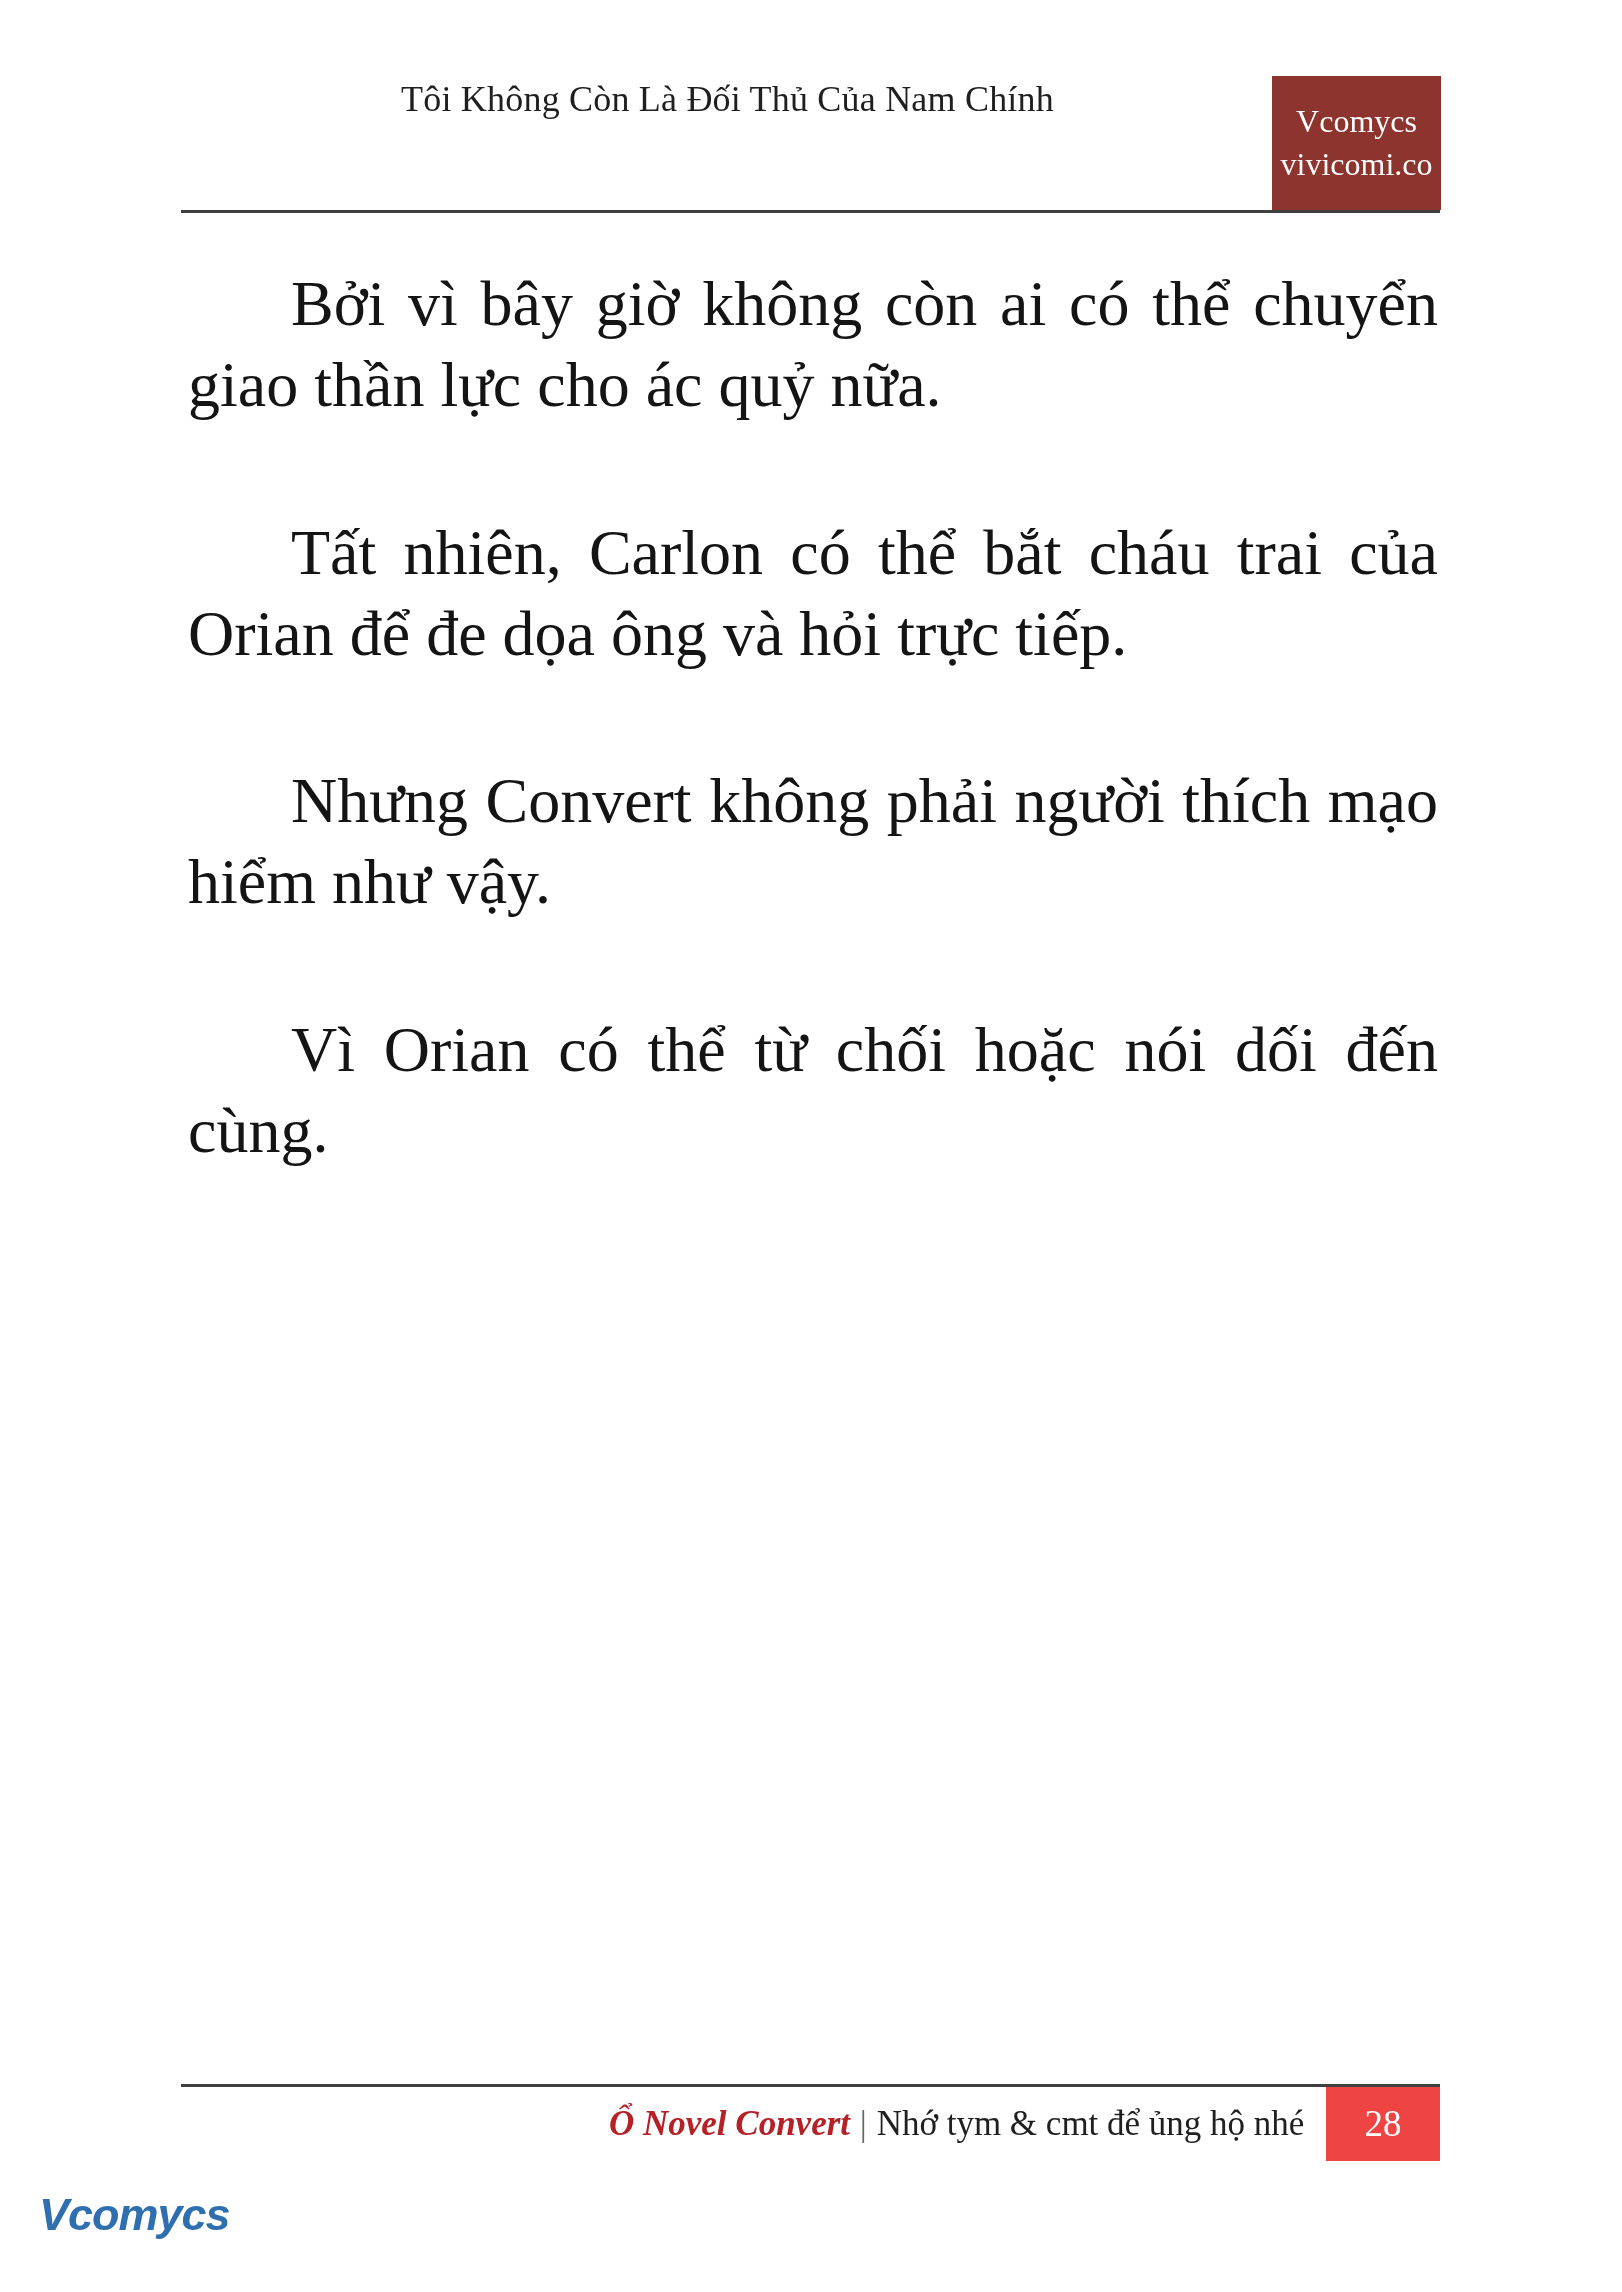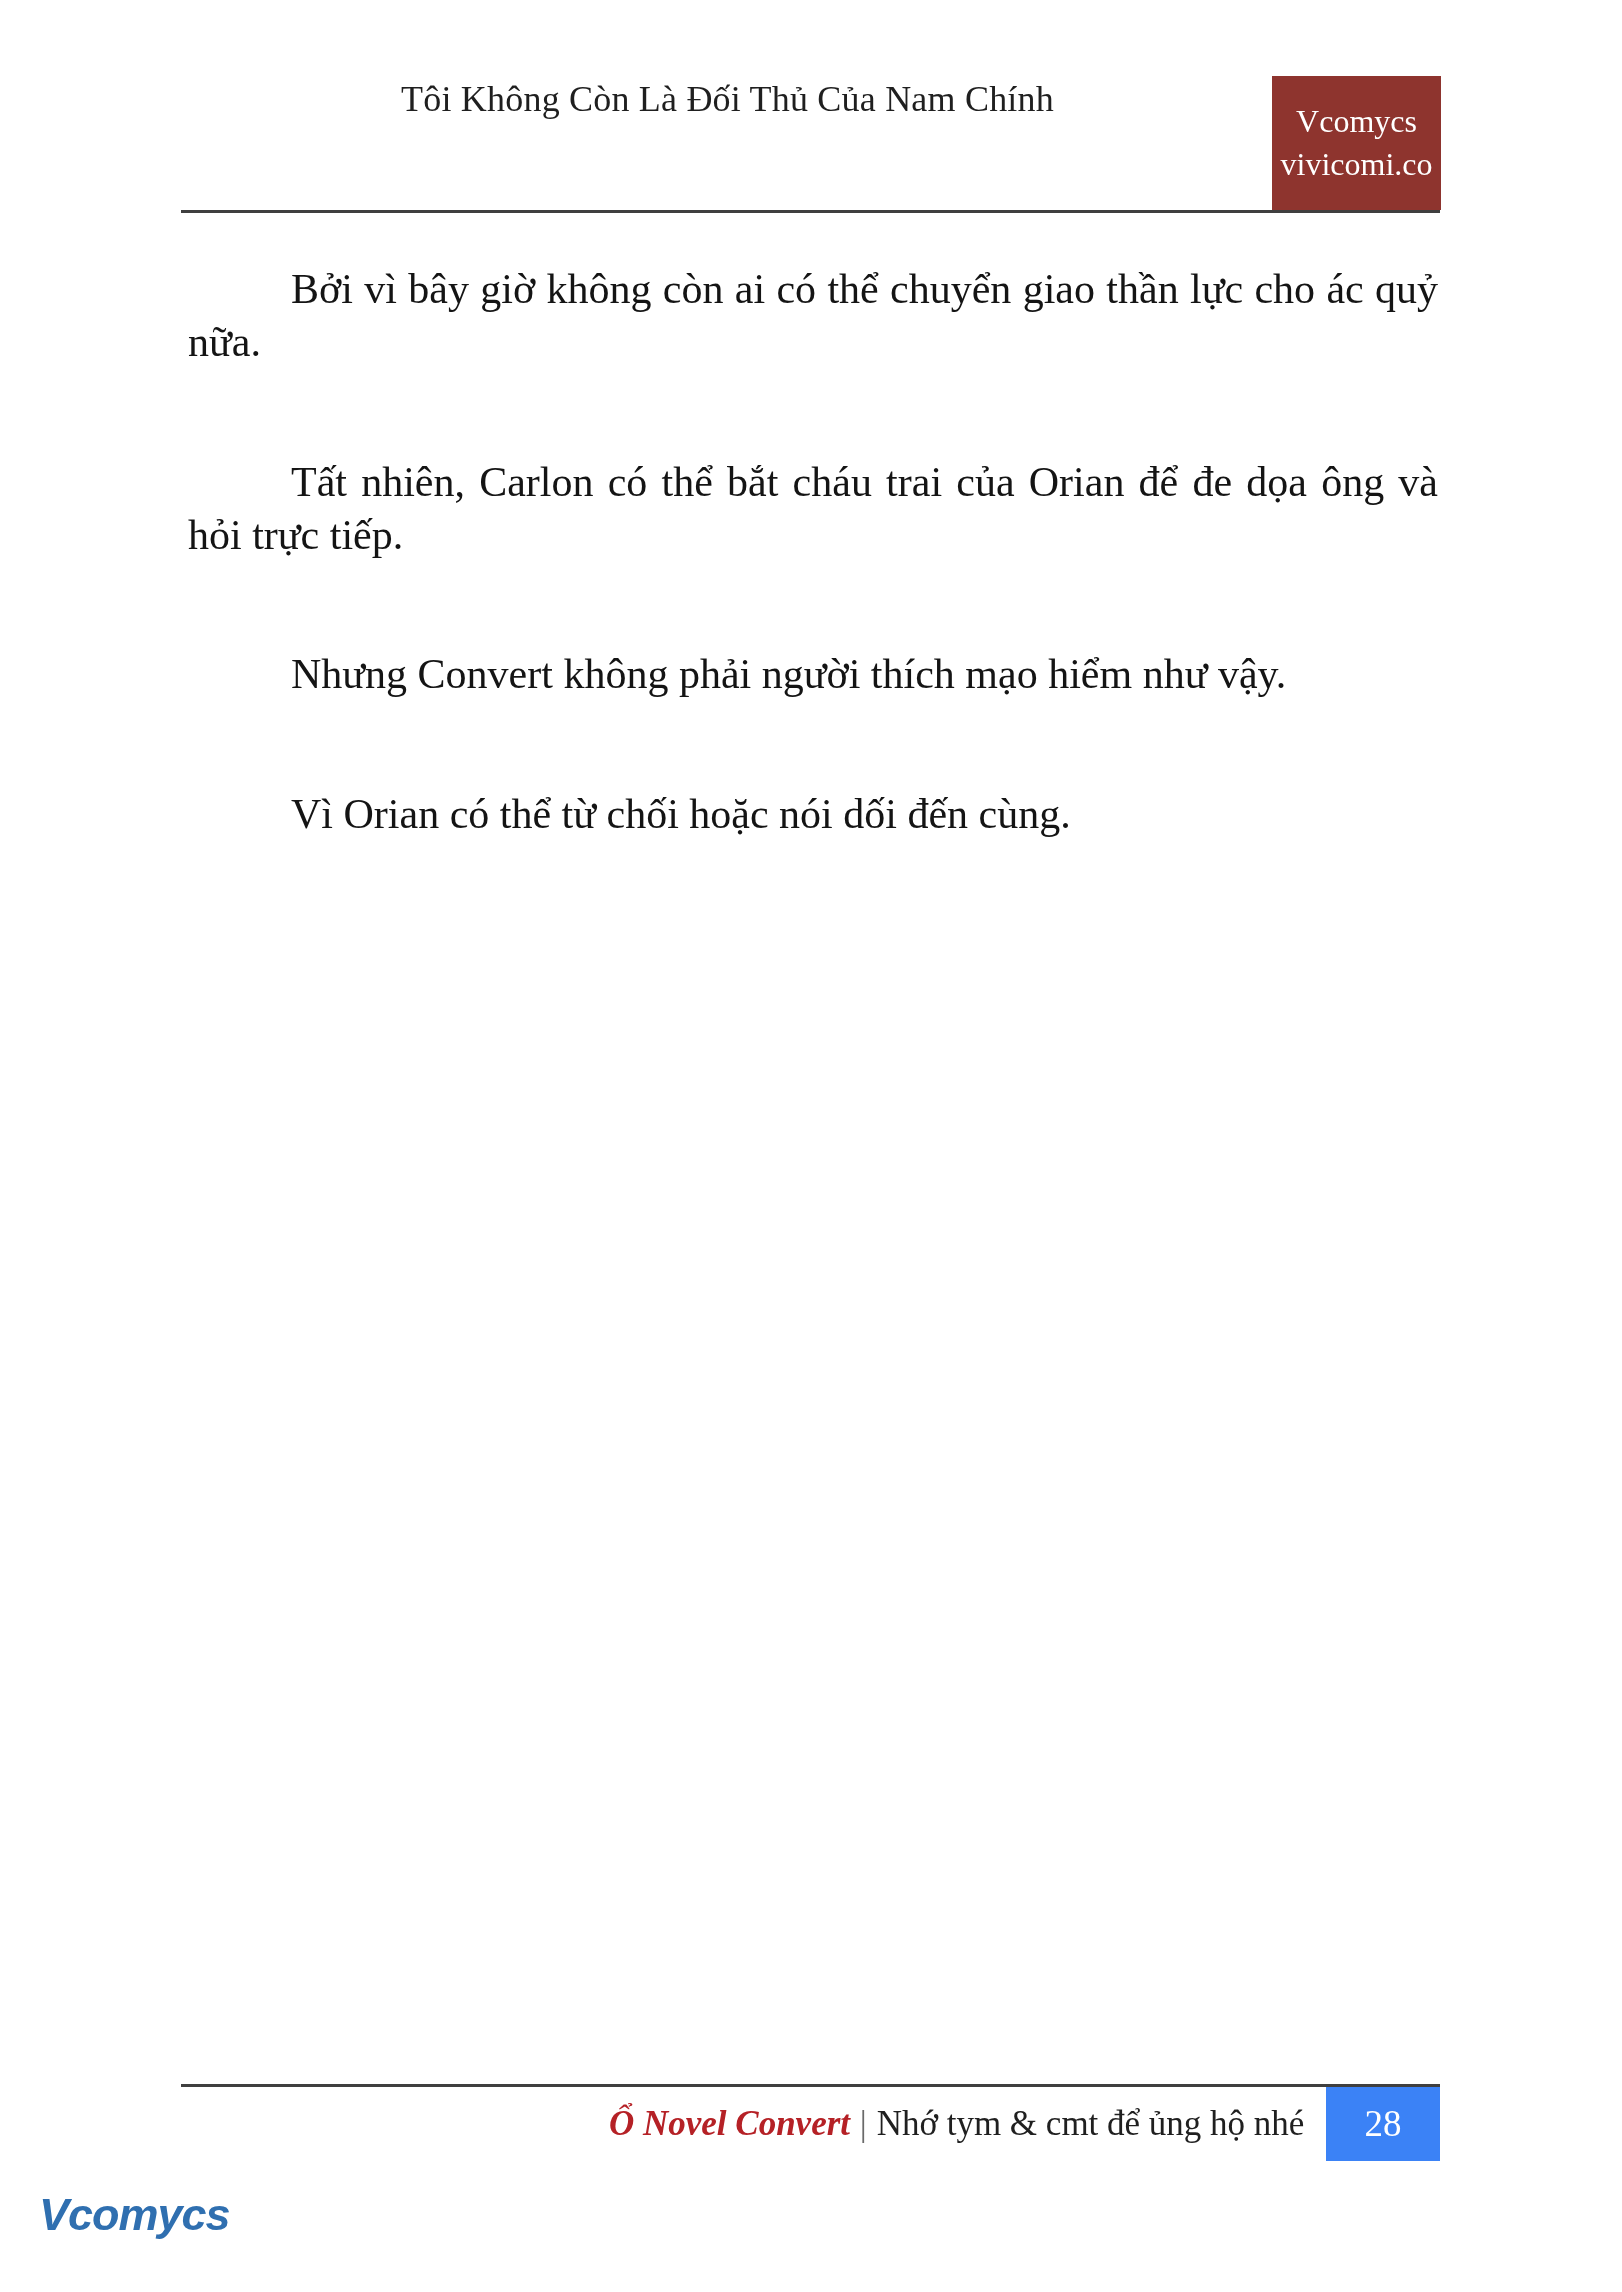--- a/index.html
+++ b/index.html
@@ -74,21 +74,21 @@
 
   
   .body-text {
     position: absolute;
     left: 188px;
     top: 263px;
     width: 1250px;
   }
   .para {
     font-family: "Liberation Serif", serif;
-    font-size: 42px;
+    font-size: 64px;
     line-height: 1.27;
     color: #141414;
     text-align: justify;
     text-justify: inter-word;
     text-indent: 103px;
     margin: 0 0 86px 0;
   }
   .para:last-child { margin-bottom: 0; }
 
   
@@ -135,21 +135,21 @@
   .footer-sep {
     color: #6a6a6a;
     padding-right: 9.8px;
   }
   .footer-note {
     color: #1f1f1f;
   }
   .page-number-box {
     width: 114px;
     height: 74px;
-    background: #3b82f6;
+    background: #ef4444;
     color: #ffffff;
     display: flex;
     align-items: center;
     justify-content: center;
     font-family: "Liberation Serif", serif;
     font-size: 37px;
   }
 
   
   .watermark {

